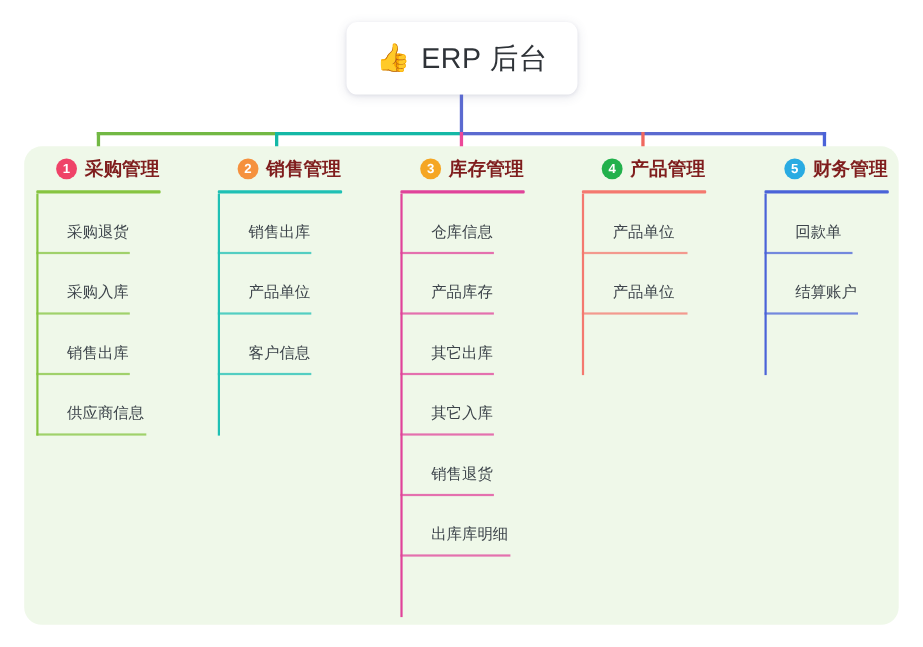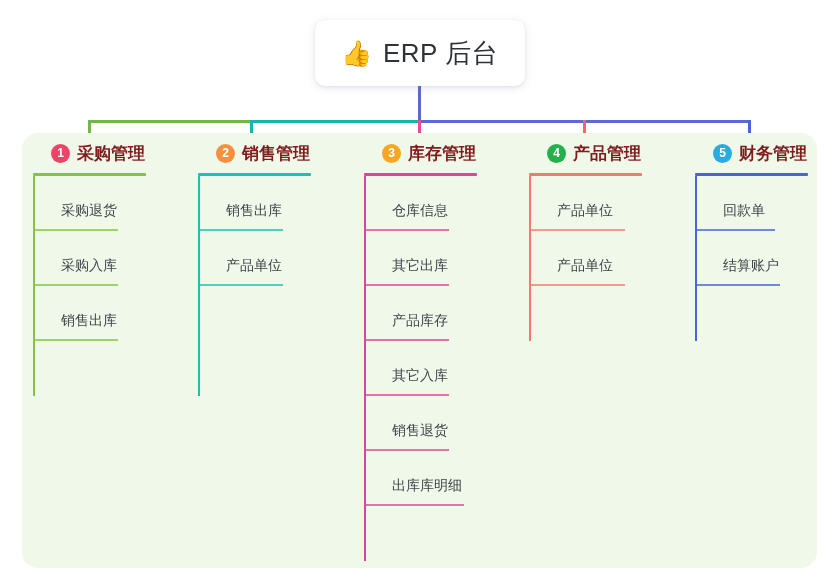--- a/index.html
+++ b/index.html
@@ -172,58 +172,66 @@
           <div class="leaf-underline" style="width: 85px; background: rgb(134, 196, 64); opacity: 0.75;"></div>
         </div>
         <div class="leaf">
           <span class="leaf-label">采购入库</span>
           <div class="leaf-underline" style="width: 85px; background: rgb(134, 196, 64); opacity: 0.75;"></div>
         </div>
         <div class="leaf">
           <span class="leaf-label">销售出库</span>
           <div class="leaf-underline" style="width: 85px; background: rgb(134, 196, 64); opacity: 0.75;"></div>
         </div>
+        <div class="leaf">
+          <span class="leaf-label">供应商信息</span>
+          <div class="leaf-underline" style="width: 100px; background: rgb(134, 196, 64); opacity: 0.75;"></div>
+        </div>
       </div>
     </div>
     <div class="column" style="left: 198px;">
       <div class="col-header">
         <span class="badge" style="background: rgb(245, 145, 62);">2</span>
         <span class="col-title">销售管理</span>
       </div>
       <div class="col-underline" style="width: 113px; background: rgb(31, 192, 180);"></div>
       <div class="leaves">
         <div class="spine" style="background: rgb(31, 192, 180); height: 220px;"></div>
         <div class="leaf">
           <span class="leaf-label">销售出库</span>
           <div class="leaf-underline" style="width: 85px; background: rgb(31, 192, 180); opacity: 0.75;"></div>
         </div>
         <div class="leaf">
           <span class="leaf-label">产品单位</span>
           <div class="leaf-underline" style="width: 85px; background: rgb(31, 192, 180); opacity: 0.75;"></div>
         </div>
+        <div class="leaf">
+          <span class="leaf-label">客户信息</span>
+          <div class="leaf-underline" style="width: 85px; background: rgb(31, 192, 180); opacity: 0.75;"></div>
+        </div>
       </div>
     </div>
     <div class="column" style="left: 364px;">
       <div class="col-header">
         <span class="badge" style="background: rgb(245, 166, 35);">3</span>
         <span class="col-title">库存管理</span>
       </div>
       <div class="col-underline" style="width: 113px; background: rgb(224, 67, 154);"></div>
       <div class="leaves">
         <div class="spine" style="background: rgb(224, 67, 154); height: 385px;"></div>
         <div class="leaf">
           <span class="leaf-label">仓库信息</span>
           <div class="leaf-underline" style="width: 85px; background: rgb(224, 67, 154); opacity: 0.75;"></div>
         </div>
         <div class="leaf">
+          <span class="leaf-label">产品库存</span>
+          <div class="leaf-underline" style="width: 85px; background: rgb(224, 67, 154); opacity: 0.75;"></div>
+        </div>
+        <div class="leaf">
           <span class="leaf-label">其它出库</span>
-          <div class="leaf-underline" style="width: 85px; background: rgb(224, 67, 154); opacity: 0.75;"></div>
-        </div>
-        <div class="leaf">
-          <span class="leaf-label">产品库存</span>
           <div class="leaf-underline" style="width: 85px; background: rgb(224, 67, 154); opacity: 0.75;"></div>
         </div>
         <div class="leaf">
           <span class="leaf-label">其它入库</span>
           <div class="leaf-underline" style="width: 85px; background: rgb(224, 67, 154); opacity: 0.75;"></div>
         </div>
         <div class="leaf">
           <span class="leaf-label">销售退货</span>
           <div class="leaf-underline" style="width: 85px; background: rgb(224, 67, 154); opacity: 0.75;"></div>
         </div>

